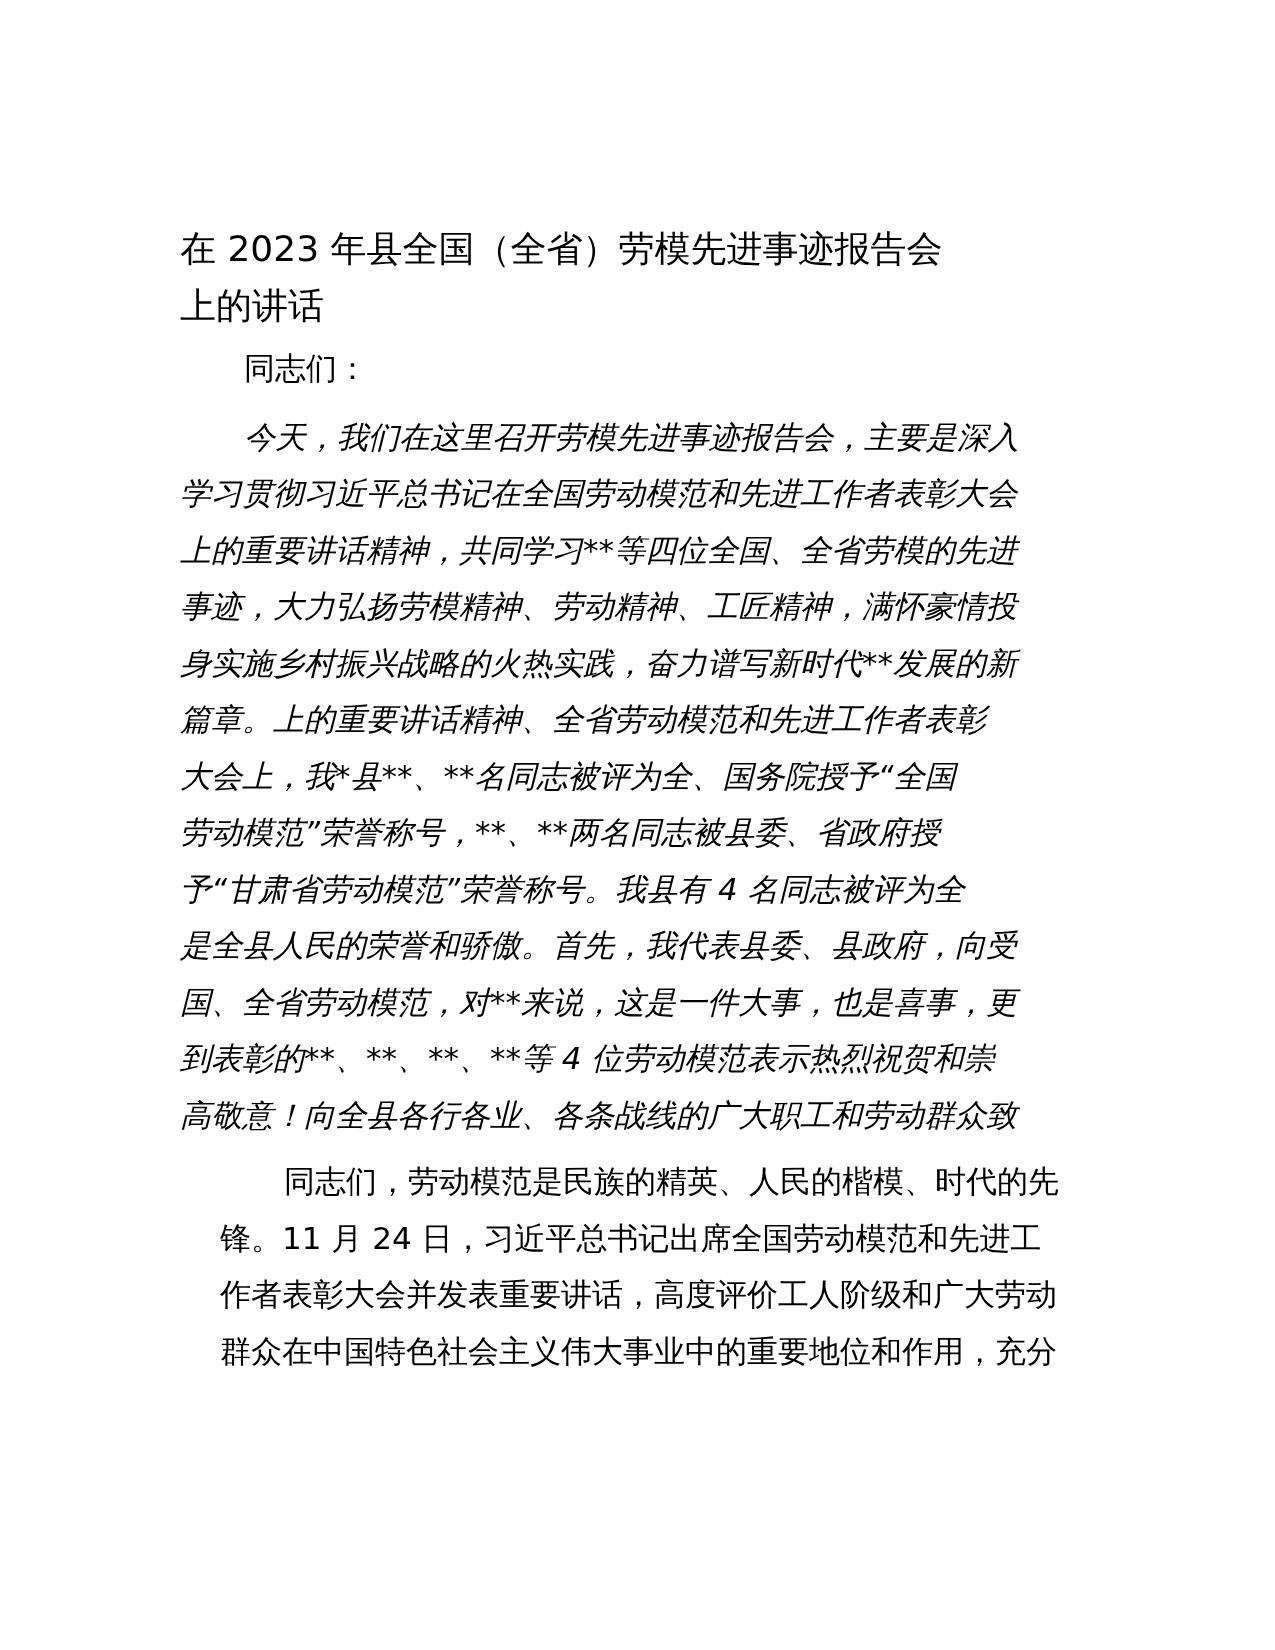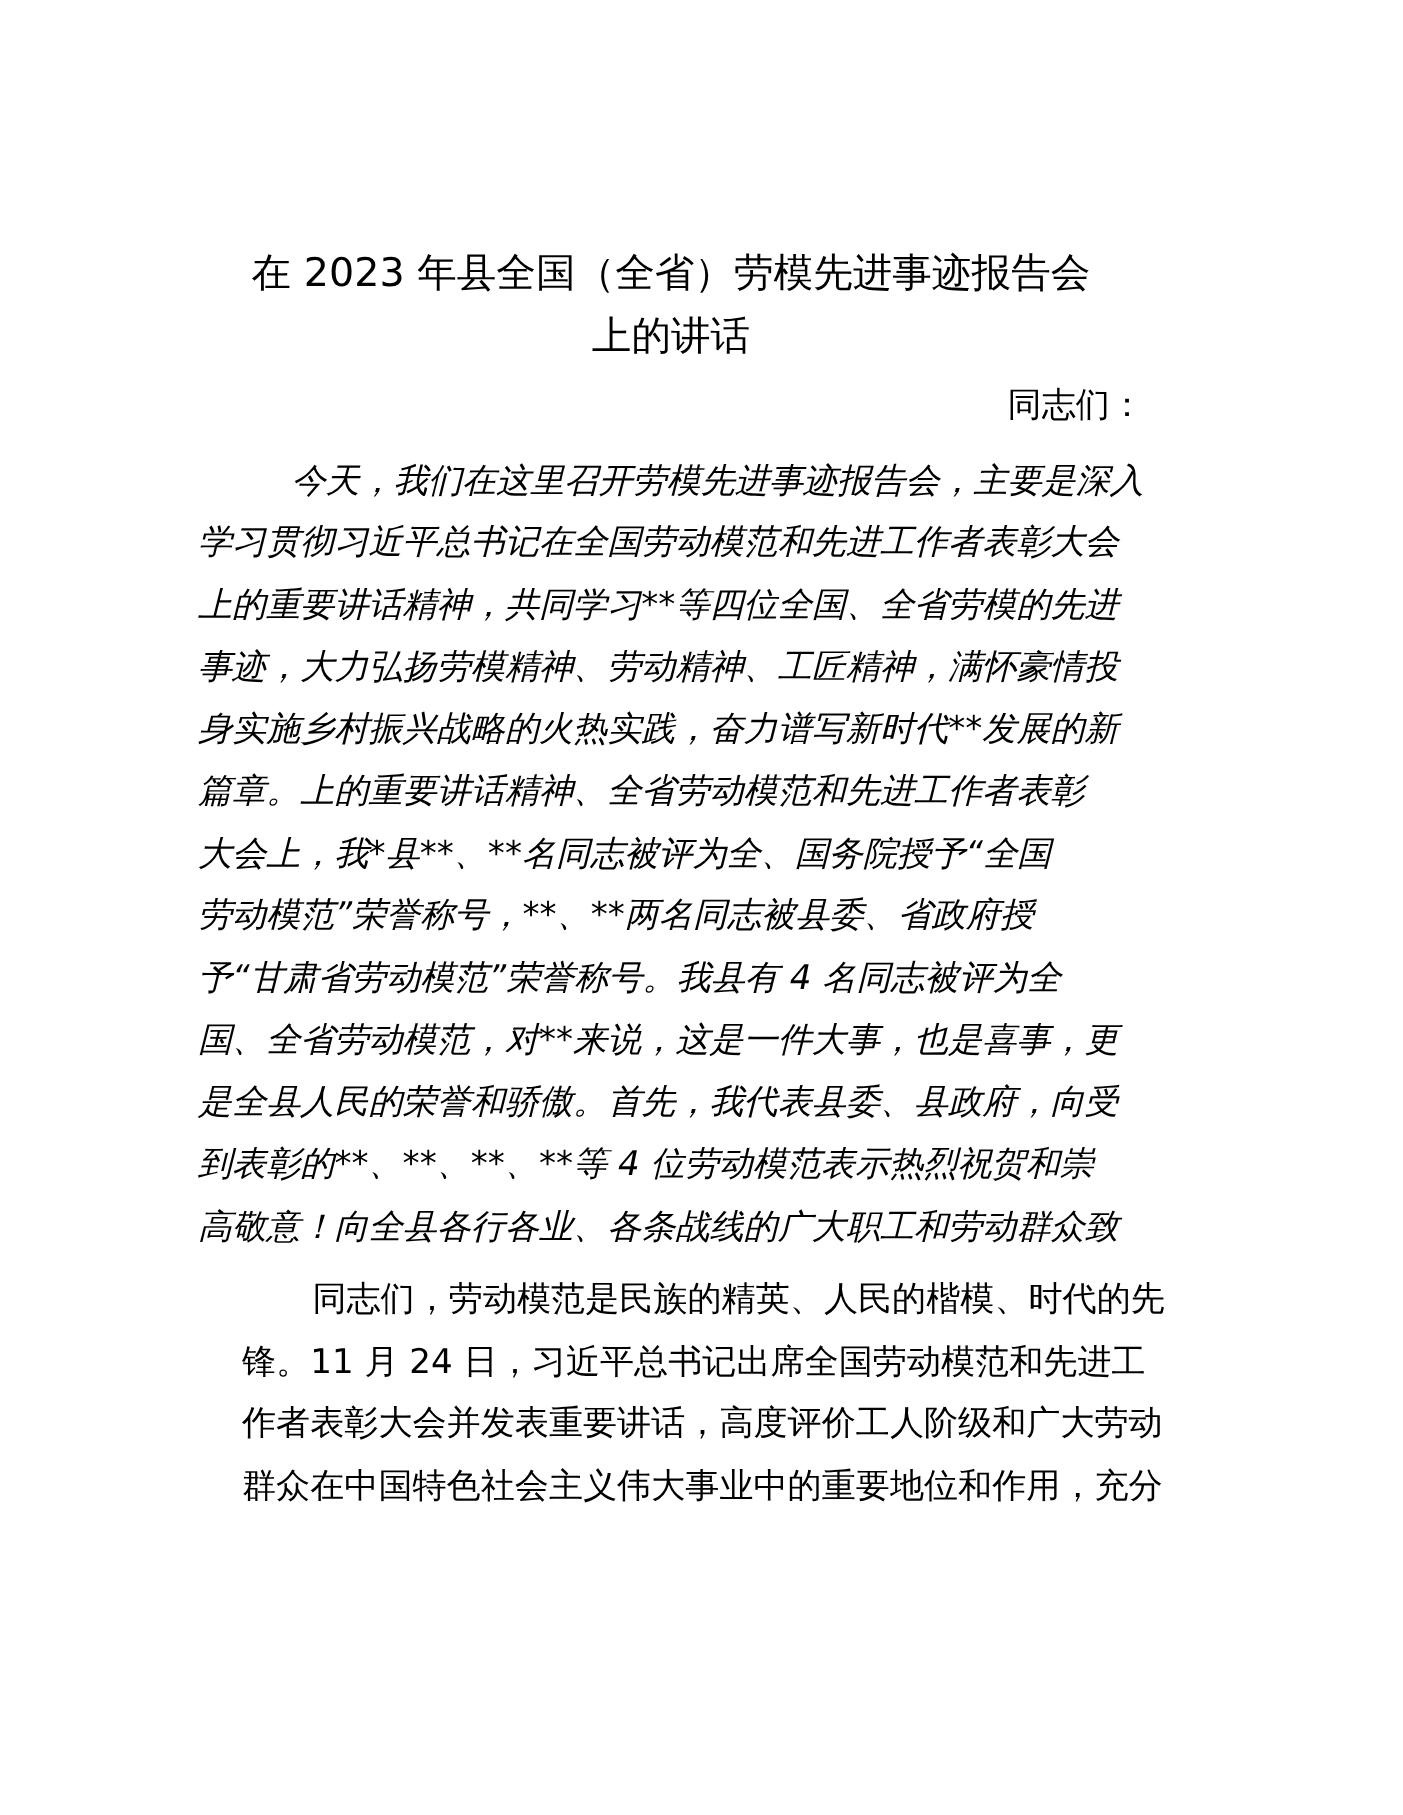--- a/index.html
+++ b/index.html
@@ -21,21 +21,21 @@
       top: 0;
       width: 1275px;
       height: 1650px;
       background: #ffffff;
     }
     .title {
       position: absolute;
       left: 180px;
       top: 222px;
       width: 860px;
-      text-align: center;
+      text-align: left;
       font-size: 36px;
       line-height: 54px;
       letter-spacing: 0px;
     }
     .title .line {
       display: block;
       white-space: nowrap;
     }
     .body-text {
       position: absolute;
@@ -48,21 +48,20 @@
     .para {
       margin: 0 0 0 0;
     }
     .line {
       display: block;
       white-space: nowrap;
       height: 56.5px;
     }
     .indent {
       padding-left: 64px;
-      text-align: right;
     }
     .salutation {
       margin-bottom: 12px;
     }
   </style>
 </head>
 <body>
 
 <div class="page">
 
@@ -79,22 +78,22 @@
     <div class="para" style="margin-top:10px;font-style:italic;">
       <span class="line indent">今天，我们在这里召开劳模先进事迹报告会，主要是深入</span>
       <span class="line">学习贯彻习近平总书记在全国劳动模范和先进工作者表彰大会</span>
       <span class="line">上的重要讲话精神，共同学习**等四位全国、全省劳模的先进</span>
       <span class="line">事迹，大力弘扬劳模精神、劳动精神、工匠精神，满怀豪情投</span>
       <span class="line">身实施乡村振兴战略的火热实践，奋力谱写新时代**发展的新</span>
       <span class="line">篇章。上的重要讲话精神、全省劳动模范和先进工作者表彰</span>
       <span class="line">大会上，我*县**、**名同志被评为全、国务院授予“全国</span>
       <span class="line">劳动模范”荣誉称号，**、**两名同志被县委、省政府授</span>
       <span class="line">予“甘肃省劳动模范”荣誉称号。我县有 4 名同志被评为全</span>
+      <span class="line">是全县人民的荣誉和骄傲。首先，我代表县委、县政府，向受</span>
       <span class="line">国、全省劳动模范，对**来说，这是一件大事，也是喜事，更</span>
-      <span class="line">是全县人民的荣誉和骄傲。首先，我代表县委、县政府，向受</span>
       <span class="line">到表彰的**、**、**、**等 4 位劳动模范表示热烈祝贺和崇</span>
       <span class="line">高敬意！向全县各行各业、各条战线的广大职工和劳动群众致</span>
     </div>
 
     <div class="para" style="margin-top:10px;margin-left:40px;">
       <span class="line indent">同志们，劳动模范是民族的精英、人民的楷模、时代的先</span>
       <span class="line">锋。11 月 24 日，习近平总书记出席全国劳动模范和先进工</span>
       <span class="line">作者表彰大会并发表重要讲话，高度评价工人阶级和广大劳动</span>
       <span class="line">群众在中国特色社会主义伟大事业中的重要地位和作用，充分</span>
     </div>

